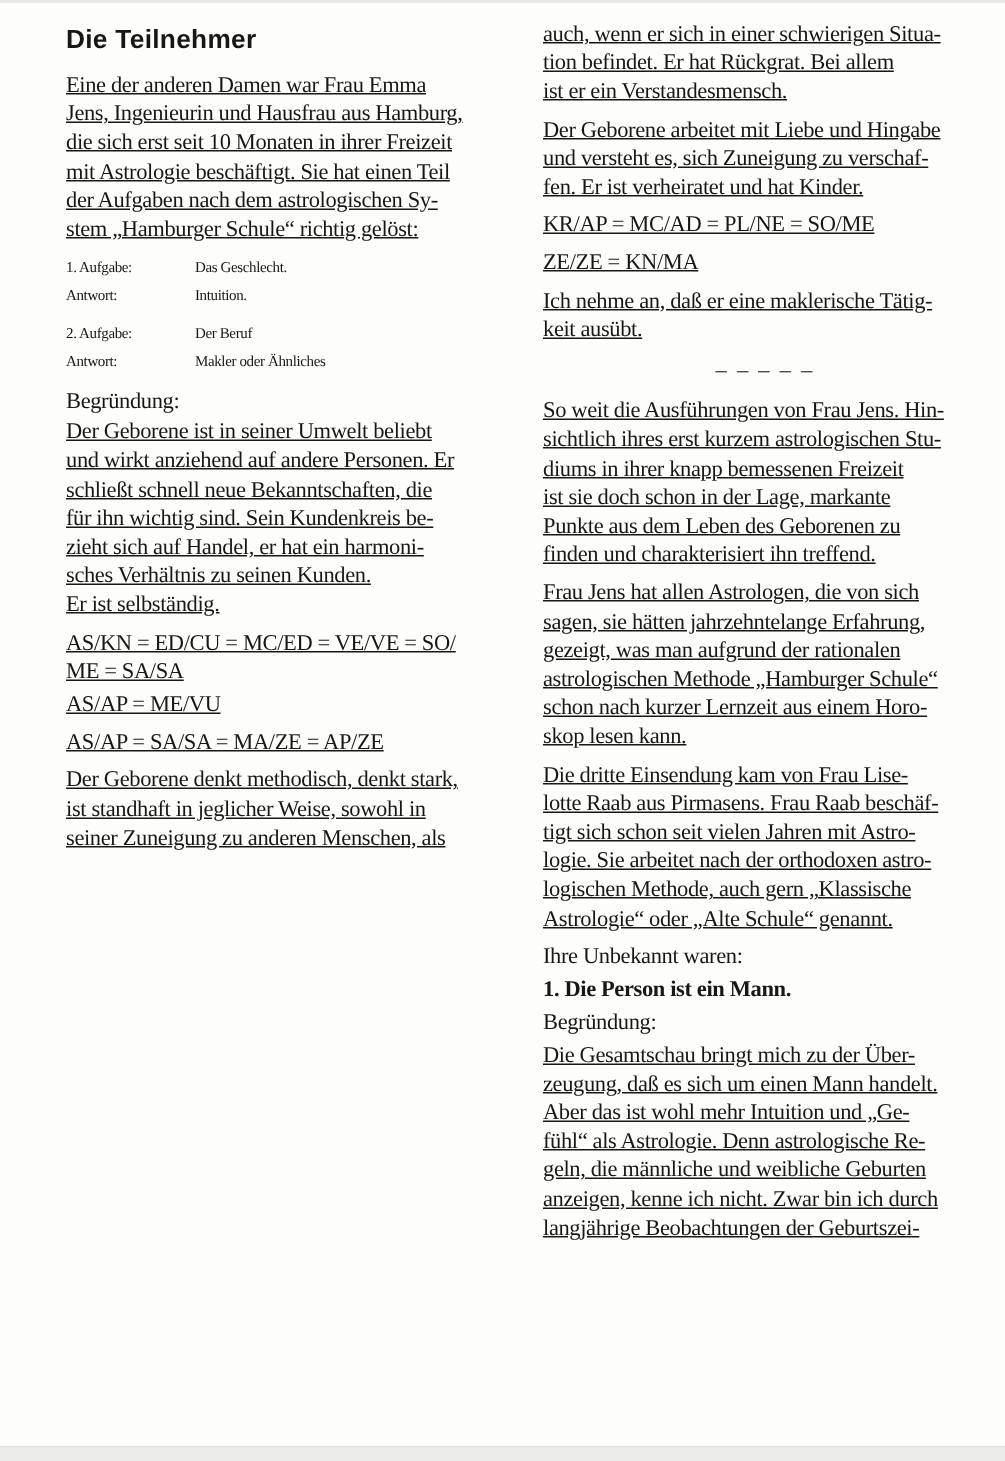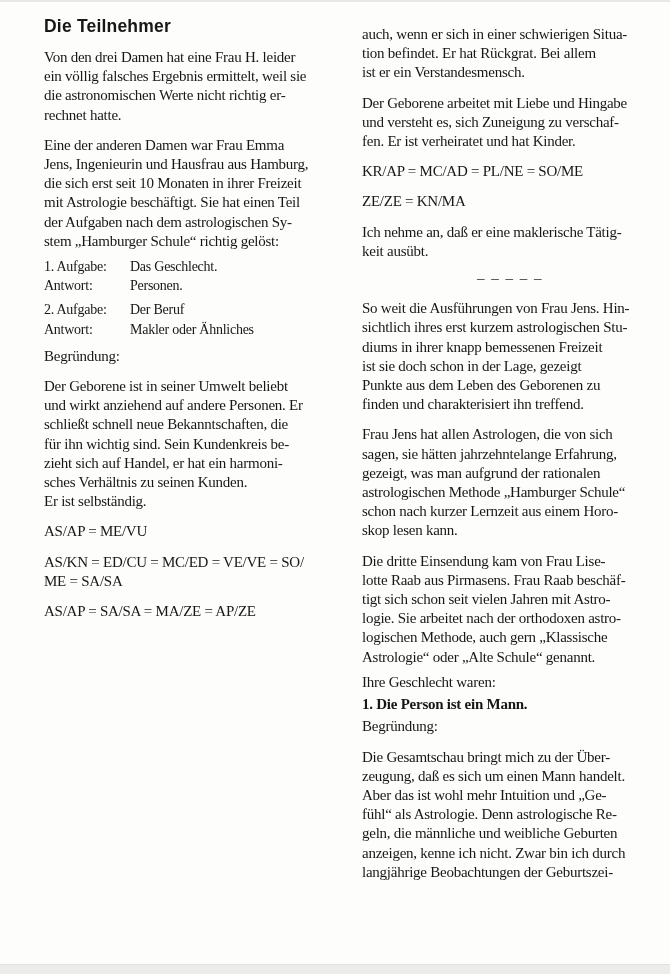--- a/index.html
+++ b/index.html
@@ -26,27 +26,28 @@
   .col { width: 298px; }
   .col-right { width: 296px; }
   .heading {
     font-family: "Liberation Sans", "DejaVu Sans", sans-serif;
     font-size: 17.5px; font-weight: bold; letter-spacing: 0.2px;
     margin: 2px 0 11px 0;
   }
   .para {
     white-space: pre;
     font-size: 15px; line-height: 19.2px; letter-spacing: -0.25px;
-    margin: 11px 0 6px 0;
+    margin: 0 0 6px 0;
+    text-decoration: underline;
   }
   .formula { margin-bottom: 6px; }
   .tight { margin-bottom: 3px; }
   .qa { margin: 2px 0 8px 0; }
   .qa-row {
-    display: flex; font-size: 14px; line-height: 19.2px; letter-spacing: -0.25px; align-items: flex-end;
+    display: flex; font-size: 10px; line-height: 19.2px; letter-spacing: -0.25px; align-items: flex-end;
   }
   .qa-gap { margin-top: 5px; }
   .qa-label { width: 86px; flex: none; }
   .label-line {
     font-size: 15px; line-height: 19.2px; letter-spacing: -0.25px;
     margin: 6px 0 1px 0;
   }
   .plain-line {
     font-size: 15px; line-height: 19.2px; letter-spacing: -0.25px;
     margin: 2px 0 2px 0;
@@ -66,95 +67,94 @@
 </head>
 <body>
 
 <div class="page">
   <div class="edge-top"></div>
 
   <div class="columns">
 
     <div class="col col-left">
       <h1 class="heading">Die Teilnehmer</h1>
-      <div class="para">Von den drei Damen hat eine Frau H. leider
-ein völlig falsches Ergebnis ermittelt, weil sie
-die astronomischen Werte nicht richtig er-
-rechnet hatte.</div>
       <div class="para">Eine der anderen Damen war Frau Emma
 Jens, Ingenieurin und Hausfrau aus Hamburg,
 die sich erst seit 10 Monaten in ihrer Freizeit
 mit Astrologie beschäftigt. Sie hat einen Teil
 der Aufgaben nach dem astrologischen Sy-
 stem „Hamburger Schule“ richtig gelöst:</div>
 
       <div class="qa">
         <div class="qa-row">
           <span class="qa-label">1. Aufgabe:</span>
           <span class="qa-text">Das Geschlecht.</span>
         </div>
         <div class="qa-row">
           <span class="qa-label">Antwort:</span>
-          <span class="qa-text">Personen.</span>
+          <span class="qa-text">Intuition.</span>
         </div>
         <div class="qa-row qa-gap">
           <span class="qa-label">2. Aufgabe:</span>
           <span class="qa-text">Der Beruf</span>
         </div>
         <div class="qa-row">
           <span class="qa-label">Antwort:</span>
           <span class="qa-text">Makler oder Ähnliches</span>
         </div>
       </div>
 
       <div class="label-line">Begründung:</div>
       <div class="para">Der Geborene ist in seiner Umwelt beliebt
 und wirkt anziehend auf andere Personen. Er
 schließt schnell neue Bekanntschaften, die
 für ihn wichtig sind. Sein Kundenkreis be-
 zieht sich auf Handel, er hat ein harmoni-
 sches Verhältnis zu seinen Kunden.
 Er ist selbständig.</div>
-      <div class="para formula">AS/AP = ME/VU</div>
       <div class="para formula tight">AS/KN = ED/CU = MC/ED = VE/VE = SO/
 ME = SA/SA</div>
+      <div class="para formula">AS/AP = ME/VU</div>
       <div class="para formula">AS/AP = SA/SA = MA/ZE = AP/ZE</div>
+      <div class="para">Der Geborene denkt methodisch, denkt stark,
+ist standhaft in jeglicher Weise, sowohl in
+seiner Zuneigung zu anderen Menschen, als</div>
     </div>
 
     <div class="col col-right">
       <div class="para">auch, wenn er sich in einer schwierigen Situa-
 tion befindet. Er hat Rückgrat. Bei allem
 ist er ein Verstandesmensch.</div>
       <div class="para">Der Geborene arbeitet mit Liebe und Hingabe
 und versteht es, sich Zuneigung zu verschaf-
 fen. Er ist verheiratet und hat Kinder.</div>
       <div class="para formula">KR/AP = MC/AD = PL/NE = SO/ME</div>
       <div class="para formula">ZE/ZE = KN/MA</div>
       <div class="para">Ich nehme an, daß er eine maklerische Tätig-
 keit ausübt.</div>
       <div class="sep">– – – – –</div>
       <div class="para">So weit die Ausführungen von Frau Jens. Hin-
 sichtlich ihres erst kurzem astrologischen Stu-
 diums in ihrer knapp bemessenen Freizeit
-ist sie doch schon in der Lage, gezeigt
+ist sie doch schon in der Lage, markante
 Punkte aus dem Leben des Geborenen zu
 finden und charakterisiert ihn treffend.</div>
       <div class="para">Frau Jens hat allen Astrologen, die von sich
 sagen, sie hätten jahrzehntelange Erfahrung,
 gezeigt, was man aufgrund der rationalen
 astrologischen Methode „Hamburger Schule“
 schon nach kurzer Lernzeit aus einem Horo-
 skop lesen kann.</div>
       <div class="para">Die dritte Einsendung kam von Frau Lise-
 lotte Raab aus Pirmasens. Frau Raab beschäf-
 tigt sich schon seit vielen Jahren mit Astro-
 logie. Sie arbeitet nach der orthodoxen astro-
 logischen Methode, auch gern „Klassische
 Astrologie“ oder „Alte Schule“ genannt.</div>
-      <div class="plain-line">Ihre Geschlecht waren:</div>
+      <div class="plain-line">Ihre Unbekannt waren:</div>
       <div class="plain-line bold-line">1. Die Person ist ein Mann.</div>
       <div class="plain-line">Begründung:</div>
       <div class="para">Die Gesamtschau bringt mich zu der Über-
 zeugung, daß es sich um einen Mann handelt.
 Aber das ist wohl mehr Intuition und „Ge-
 fühl“ als Astrologie. Denn astrologische Re-
 geln, die männliche und weibliche Geburten
 anzeigen, kenne ich nicht. Zwar bin ich durch
 langjährige Beobachtungen der Geburtszei-</div>
     </div>

